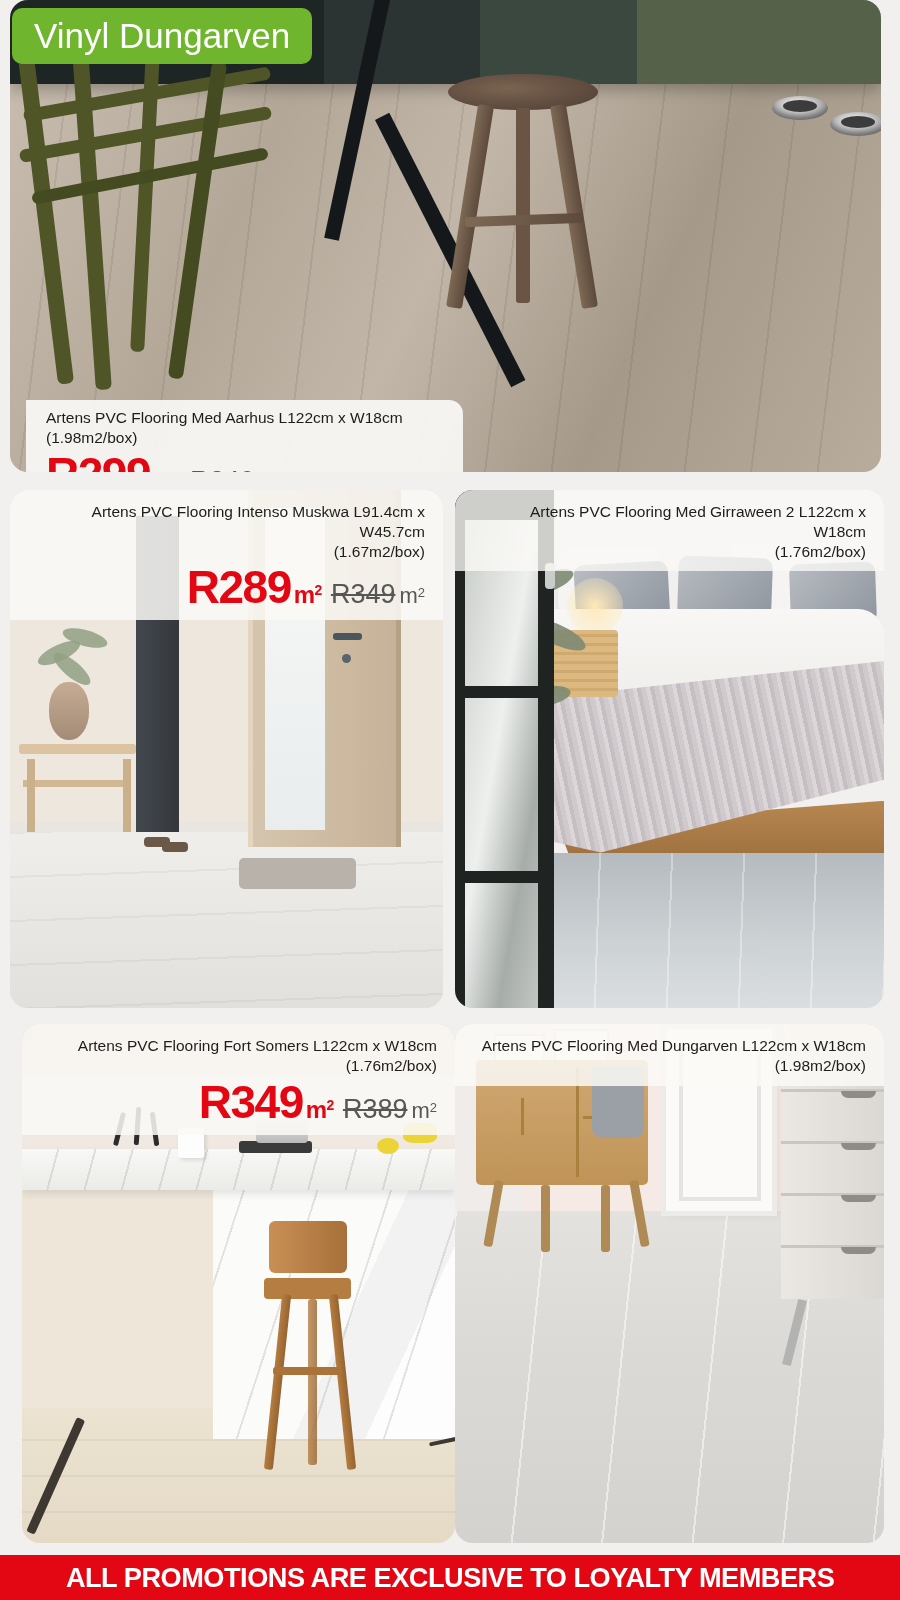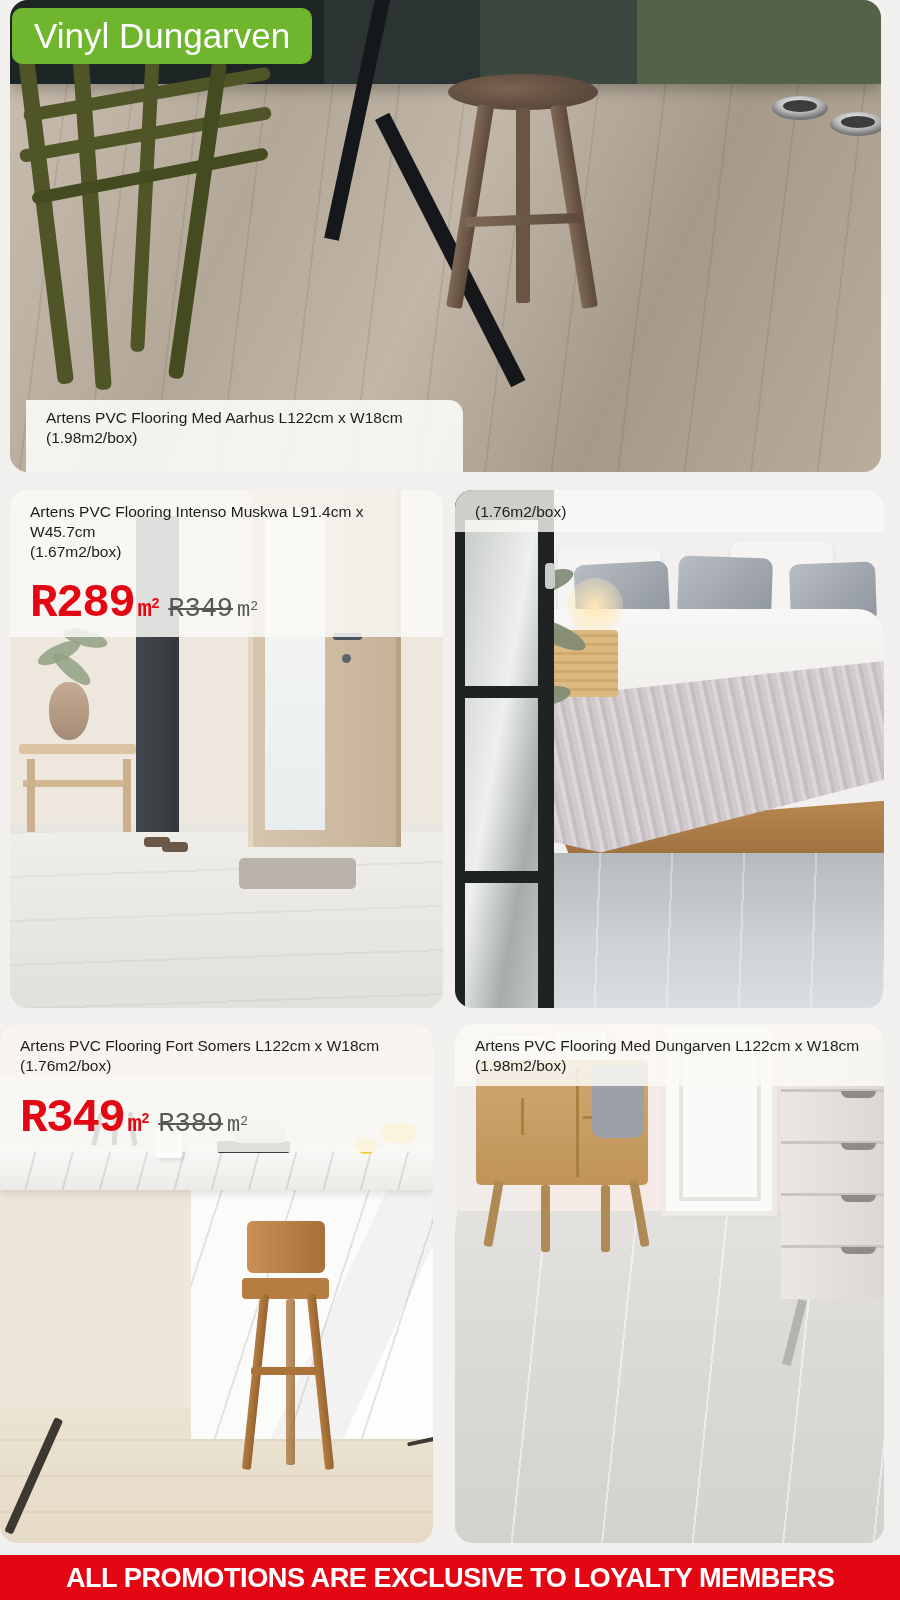--- a/index.html
+++ b/index.html
@@ -4,25 +4,25 @@
 <style>
   html,body{margin:0;padding:0;}
   body{width:900px;height:1600px;background:#f2f0ee;position:relative;overflow:hidden;
        font-family:"Liberation Sans","DejaVu Sans",sans-serif;color:#1d1d1b;}
   #page{position:absolute;inset:0;width:900px;height:1600px;}
 
   
   .card{position:absolute;border-radius:18px;overflow:hidden;background:#ddd;}
   .photo{position:absolute;inset:0;}
   .photo *{position:absolute;}
-  .info{position:absolute;left:0;top:0;right:0;background:rgba(250,249,246,.86);padding:12px 18px 10px 20px;}
+  .info{position:absolute;left:0;top:0;right:0;background:rgba(250,249,246,.86);padding:12px 18px 10px 20px;text-align:right;}
   .hero-info{position:absolute;left:16px;top:400px;width:437px;height:72px;
              background:rgba(250,249,246,.92);border-top-right-radius:14px;padding:8px 0 0 20px;box-sizing:border-box;}
   .p-name{font-size:15.5px;line-height:1.28;color:#1d1d1b;letter-spacing:0;}
-  .price-row{white-space:nowrap;margin-top:20px;font-family:Liberation Mono, monospace;}
+  .price-row{white-space:nowrap;margin-top:3px;}
   .price-new{font-weight:bold;font-size:46px;line-height:1;color:#e30613;letter-spacing:-1.5px;}
   .unit-new{font-weight:bold;font-size:24px;color:#e30613;margin-left:3px;letter-spacing:-0.5px;}
   .unit-new sup{font-size:14px;vertical-align:0.55em;}
   .price-old{font-size:27px;color:#575756;margin-left:9px;text-decoration:line-through;text-decoration-thickness:2px;}
   .unit-old{font-size:22px;color:#575756;margin-left:4px;}
   .unit-old sup{font-size:13px;vertical-align:0.5em;}
 
   
   #hero{left:10px;top:0;width:871px;height:472px;}
   .hero-floor{inset:0;background:
@@ -221,25 +221,26 @@
       <div class="bplant" style="left:14%;top:16%;transform:rotate(-20deg);"></div>
       <div class="bplant" style="left:17%;top:26%;transform:rotate(25deg);"></div>
       <div class="bplant" style="left:13%;top:38%;transform:rotate(-10deg);"></div>
       <div class="gdoor">
         <div class="gdoor-bar" style="top:34%;"></div>
         <div class="gdoor-bar" style="top:72%;"></div>
       </div>
       <div class="gdoor-knob" style="left:21%;top:14%;"></div>
     </div>
     <div class="info" style="background:rgba(250,249,246,.8);">
+      <div class="p-name">Artens PVC Flooring Med Girraween 2 L122cm x W18cm</div>
       <div class="p-name">(1.76m2/box)</div>
     </div>
   </div>
 
-  <div class="card" style="left:0;top:1024px;width:433px;height:519px;">
+  <div class="card" style="left:22px;top:1024px;width:433px;height:519px;">
     <div class="photo">
       <div class="kit-wall"></div>
       <div class="kit-floor"></div>
       <div class="kit-panel"></div>
       <div class="kit-marble"></div>
       <div class="kit-counter"></div>
       <div class="kit-dark" style="left:22%;top:17%;width:5px;height:34px;transform:rotate(14deg);"></div>
       <div class="kit-dark" style="left:26%;top:16%;width:5px;height:38px;transform:rotate(4deg);"></div>
       <div class="kit-dark" style="left:30%;top:17%;width:5px;height:34px;transform:rotate(-8deg);"></div>
       <div class="kit-mug"></div>

